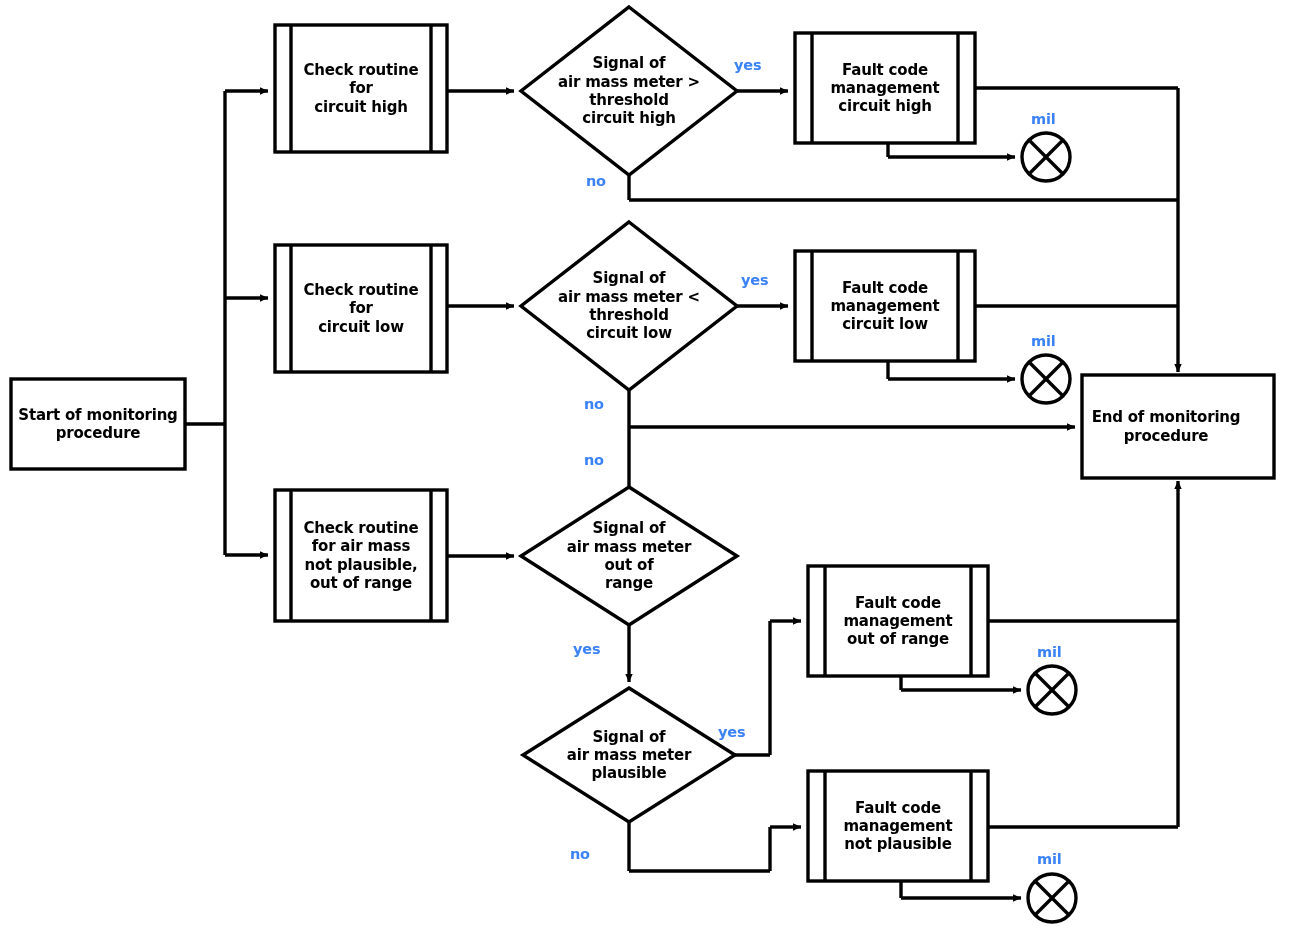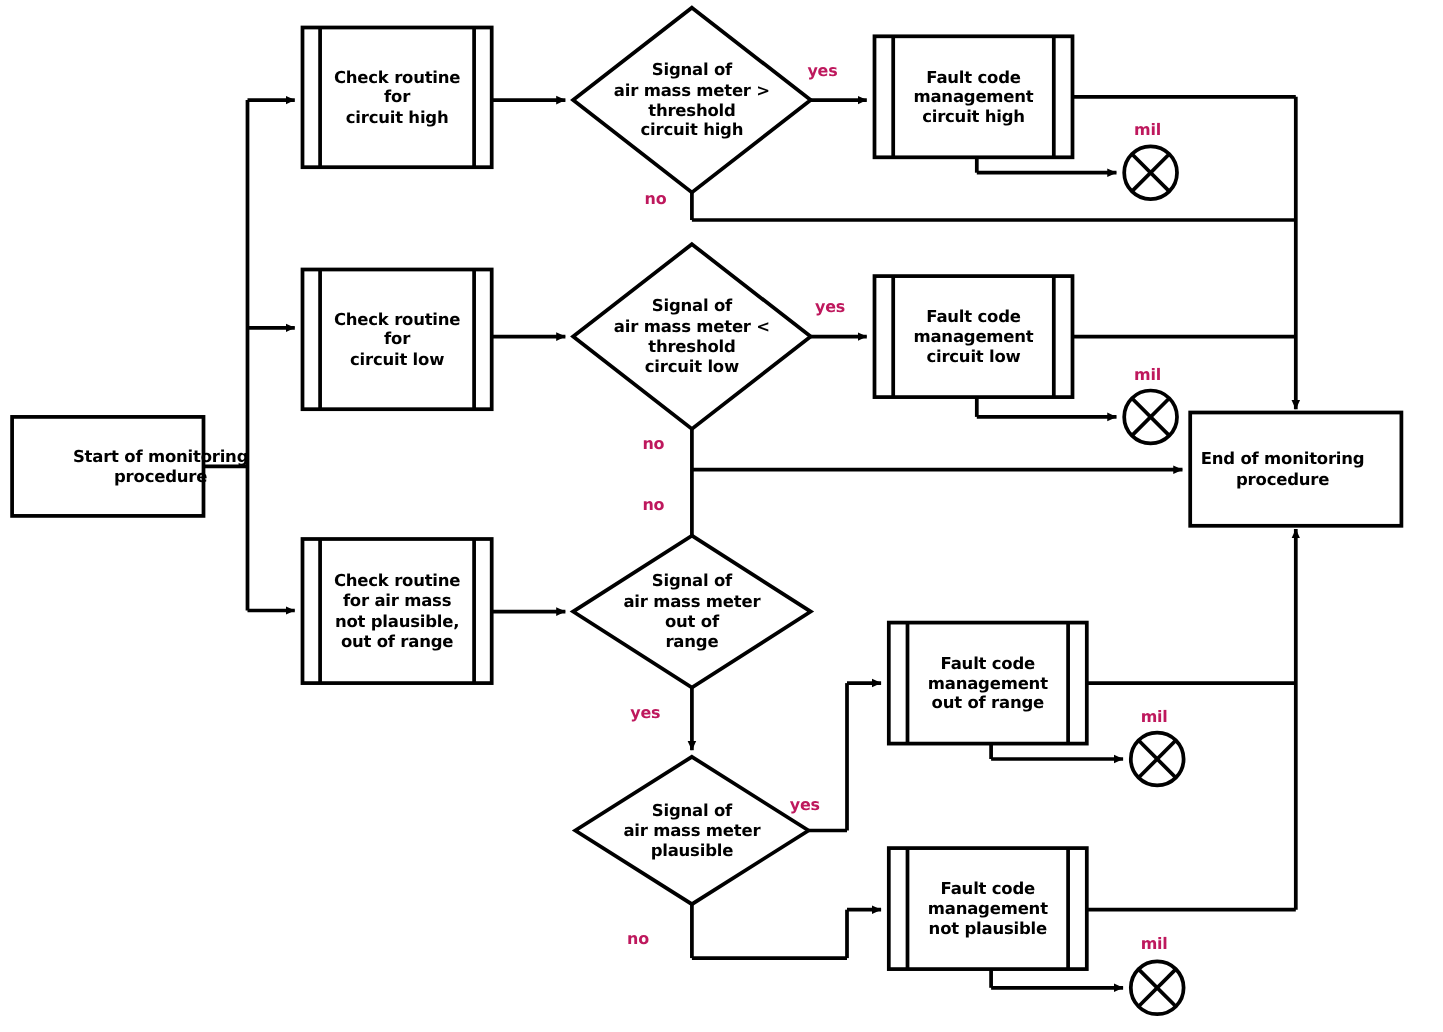--- a/index.html
+++ b/index.html
@@ -3,21 +3,21 @@
 <meta charset="utf-8">
 <style>
   html,body{margin:0;padding:0;background:#ffffff;}
   #canvas{position:relative;width:1312px;height:938px;background:#ffffff;
           font-family:"DejaVu Sans", sans-serif;overflow:hidden;}
   svg{position:absolute;left:0;top:0;width:1312px;height:938px;}
   .nodeText{position:absolute;text-align:center;font-size:15px;color:#000;
             line-height:1.22;font-weight:700;letter-spacing:-0.2px;
             display:flex;align-items:center;justify-content:center;
             pointer-events:none;}
-  .edgeLabel{position:absolute;font-size:14.5px;font-weight:700;color:#be185d;
+  .edgeLabel{position:absolute;font-size:14.5px;font-weight:700;color:#3b82f6;
              letter-spacing:-0.2px;white-space:nowrap;}
 </style>
 </head>
 <body>
 
 <div id="canvas">
 
   <svg viewBox="0 0 1312 938">
     <defs>
       <marker id="ah" markerWidth="9" markerHeight="9" refX="8.4" refY="4.5" orient="auto" markerUnits="userSpaceOnUse">
@@ -170,21 +170,21 @@
       <g>
         <line x1="901" y1="881" x2="901" y2="898"></line>
         <line x1="901" y1="898" x2="1021" y2="898" marker-end="url(#ah)"></line>
       </g>
 
       <line x1="1178" y1="827" x2="1178" y2="481" marker-end="url(#ah)"></line>
 
     </g>
   </svg>
 
-  <div class="nodeText" style="left:11px;top:379px;width:174px;height:90px;margin-left:48px;">
+  <div class="nodeText" style="left:11px;top:379px;width:174px;height:90px;">
       <span style="white-space:pre-line">Start of monitoring
 procedure</span>
     </div>
 
   <div class="nodeText" style="left:1082px;top:375px;width:168px;height:103px;">
       <span style="white-space:pre-line">End of monitoring
 procedure</span>
     </div>
 
   <div class="nodeText" style="left:291px;top:25px;width:140px;height:127px;">

